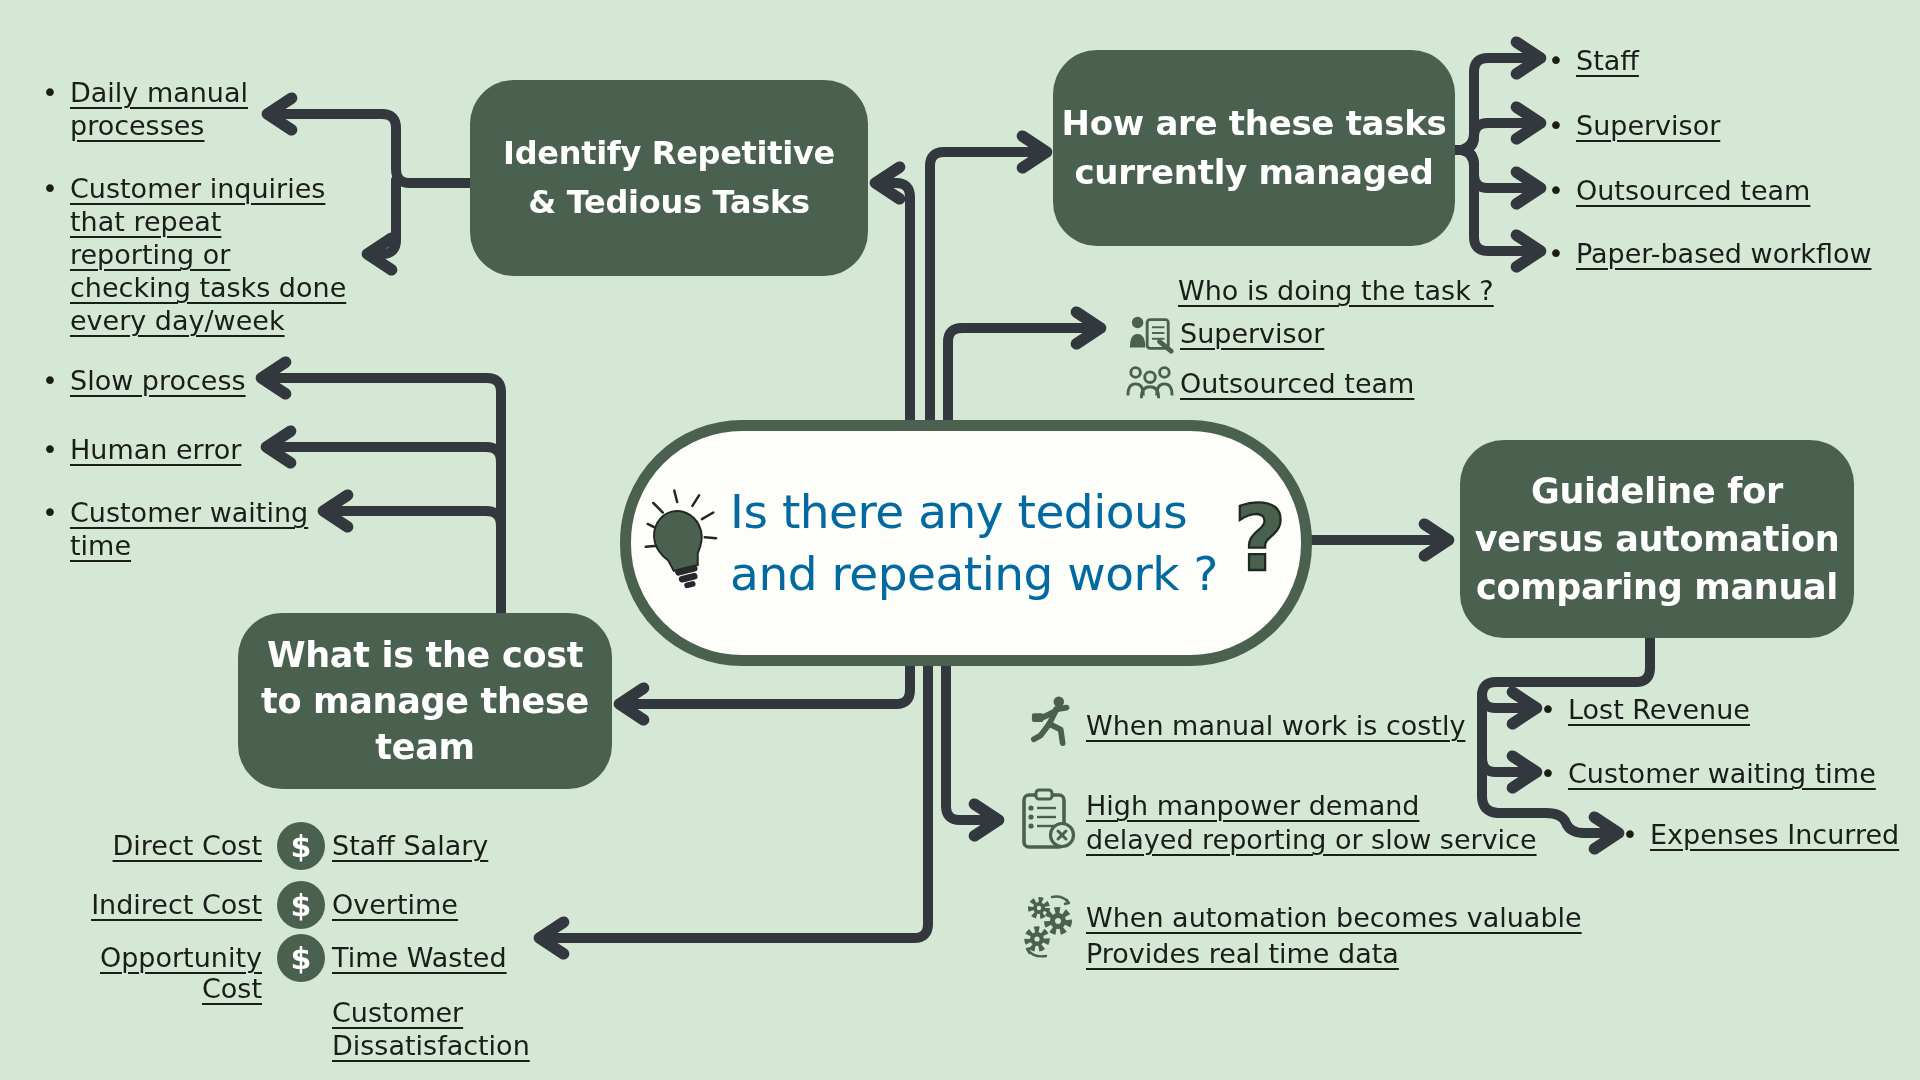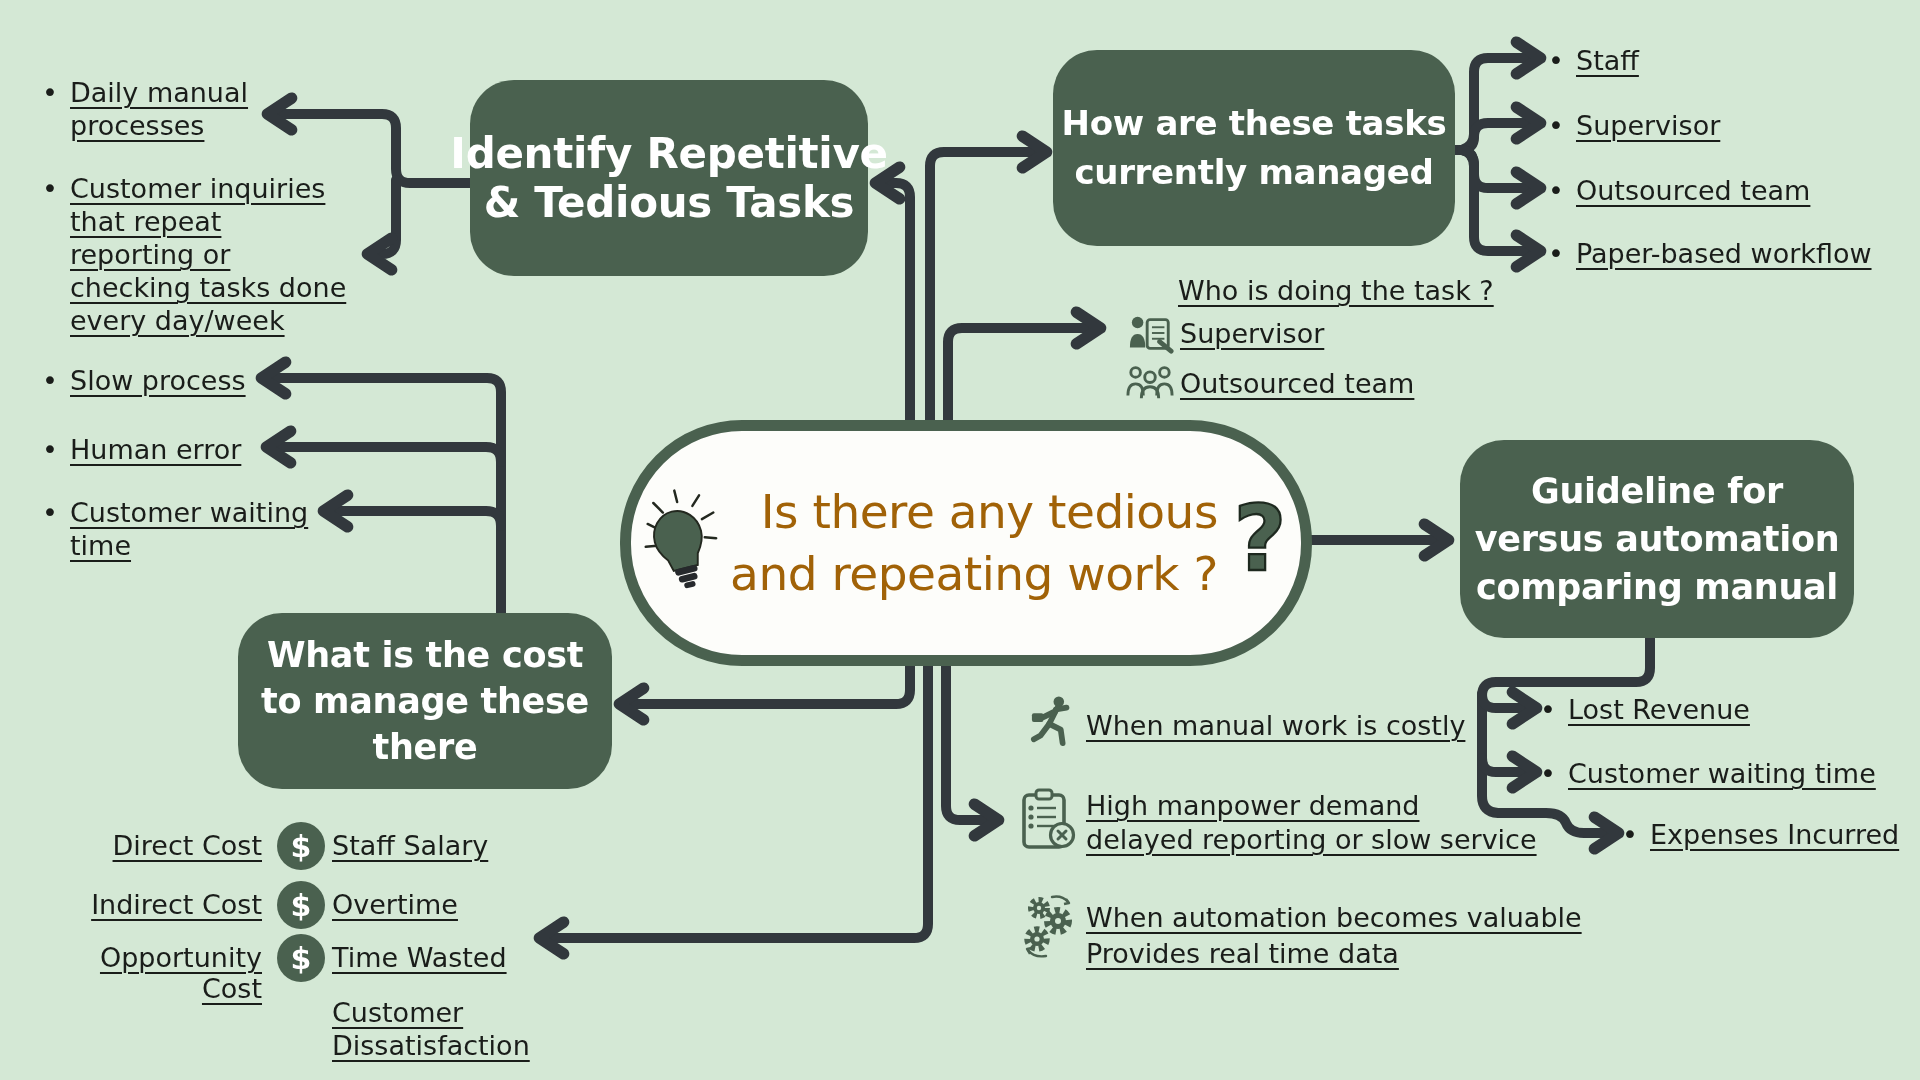--- a/index.html
+++ b/index.html
@@ -35,21 +35,21 @@
   .centernode{
     position:absolute;
     left:620px;top:420px;width:692px;height:246px;
     background:var(--nodefill);
     border:11px solid var(--box);
     border-radius:122px;
     display:flex;align-items:center;justify-content:center;
     gap:10px;
   }
   .centertext{
-    font-size:47px;line-height:62px;text-align:right;color:#a16207;
+    font-size:47px;line-height:62px;text-align:left;color:#0369a1;
     letter-spacing:-0.5px;
   }
 
   .li{display:flex;align-items:flex-start;position:absolute;font-size:27px;line-height:33px;}
   .li::before{content:"\2022";width:28px;flex:0 0 28px;font-size:27px;}
   .u{text-decoration:underline;text-decoration-thickness:2px;text-underline-offset:5px;}
 
   .plain{position:absolute;font-size:27px;line-height:33px;}
 
   .costlabel{position:absolute;left:0;width:262px;text-align:right;font-size:27px;}
@@ -98,40 +98,40 @@
     <path d="M 1462,150 Q 1474,152 1474,166 L 1474,237 Q 1474,251 1488,251 L 1534,251" marker-end="url(#arr)"></path>
 
     <path d="M 1650,632 L 1650,668 Q 1650,682 1636,682 L 1496,682 Q 1482,682 1482,696 L 1482,796 Q 1482,812 1498,813 L 1546,813 Q 1562,813 1566,823 Q 1570,833 1584,833 L 1612,833" marker-end="url(#arr)"></path>
     <path d="M 1482,694 Q 1482,708 1496,708 L 1530,708" marker-end="url(#arr)"></path>
     <path d="M 1482,758 Q 1482,772 1496,772 L 1530,772" marker-end="url(#arr)"></path>
   </g>
 </svg>
 
 <div class="layer">
 
-  <div class="darkbox" style="left:470px;top:80px;width:398px;height:196px;font-size:42px;line-height:49px;justify-content:center;">
+  <div class="darkbox" style="left:470px;top:80px;width:398px;height:196px;font-size:32px;line-height:49px;justify-content:center;">
     <div class="bl">Identify Repetitive</div>
     <div class="bl">&amp; Tedious Tasks</div>
   </div>
 
   <div class="darkbox" style="left:1053px;top:50px;width:402px;height:196px;font-size:34px;line-height:49px;">
     <div class="bl">How are these tasks</div>
     <div class="bl">currently managed</div>
   </div>
 
   <div class="darkbox" style="left:1460px;top:440px;width:394px;height:198px;font-size:35px;line-height:48px;">
     <div class="bl">Guideline for</div>
     <div class="bl">versus automation</div>
     <div class="bl">comparing manual</div>
   </div>
 
   <div class="darkbox" style="left:238px;top:613px;width:374px;height:176px;font-size:35px;line-height:46px;">
     <div class="bl">What is the cost</div>
     <div class="bl">to manage these</div>
-    <div class="bl">there</div>
+    <div class="bl">team</div>
   </div>
 
   <div class="centernode">
     <svg width="80" height="118" viewBox="0 0 84 120" class="bulb">
       <g stroke="#23281f" stroke-width="2.6" stroke-linecap="round">
         <line x1="8" y1="40" x2="20" y2="46"></line>
         <line x1="14" y1="18" x2="24" y2="28"></line>
         <line x1="36" y1="5" x2="39" y2="17"></line>
         <line x1="62" y1="10" x2="55" y2="21"></line>
         <line x1="77" y1="28" x2="65" y2="35"></line>

